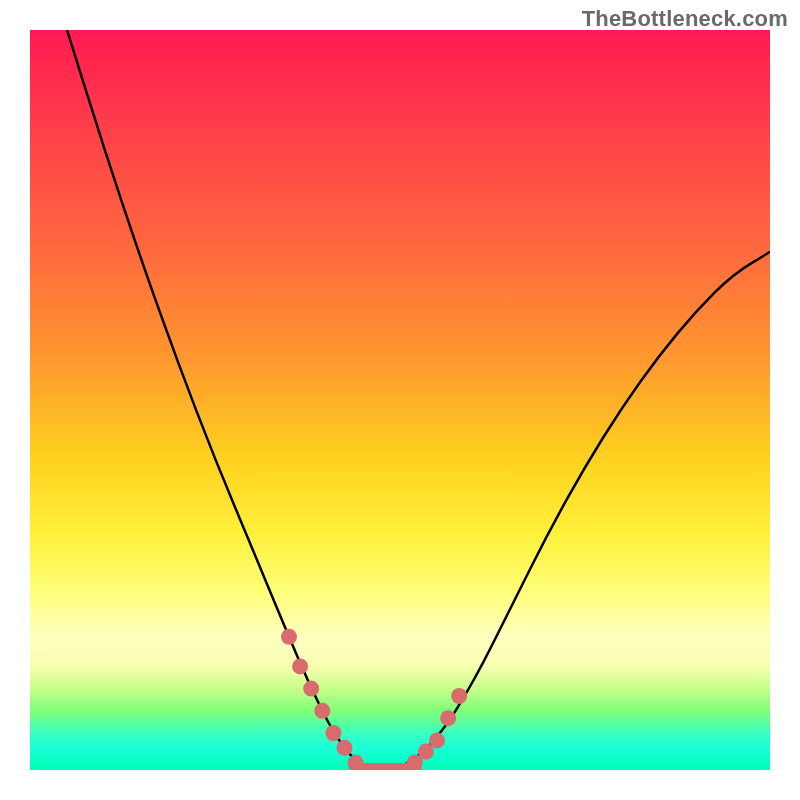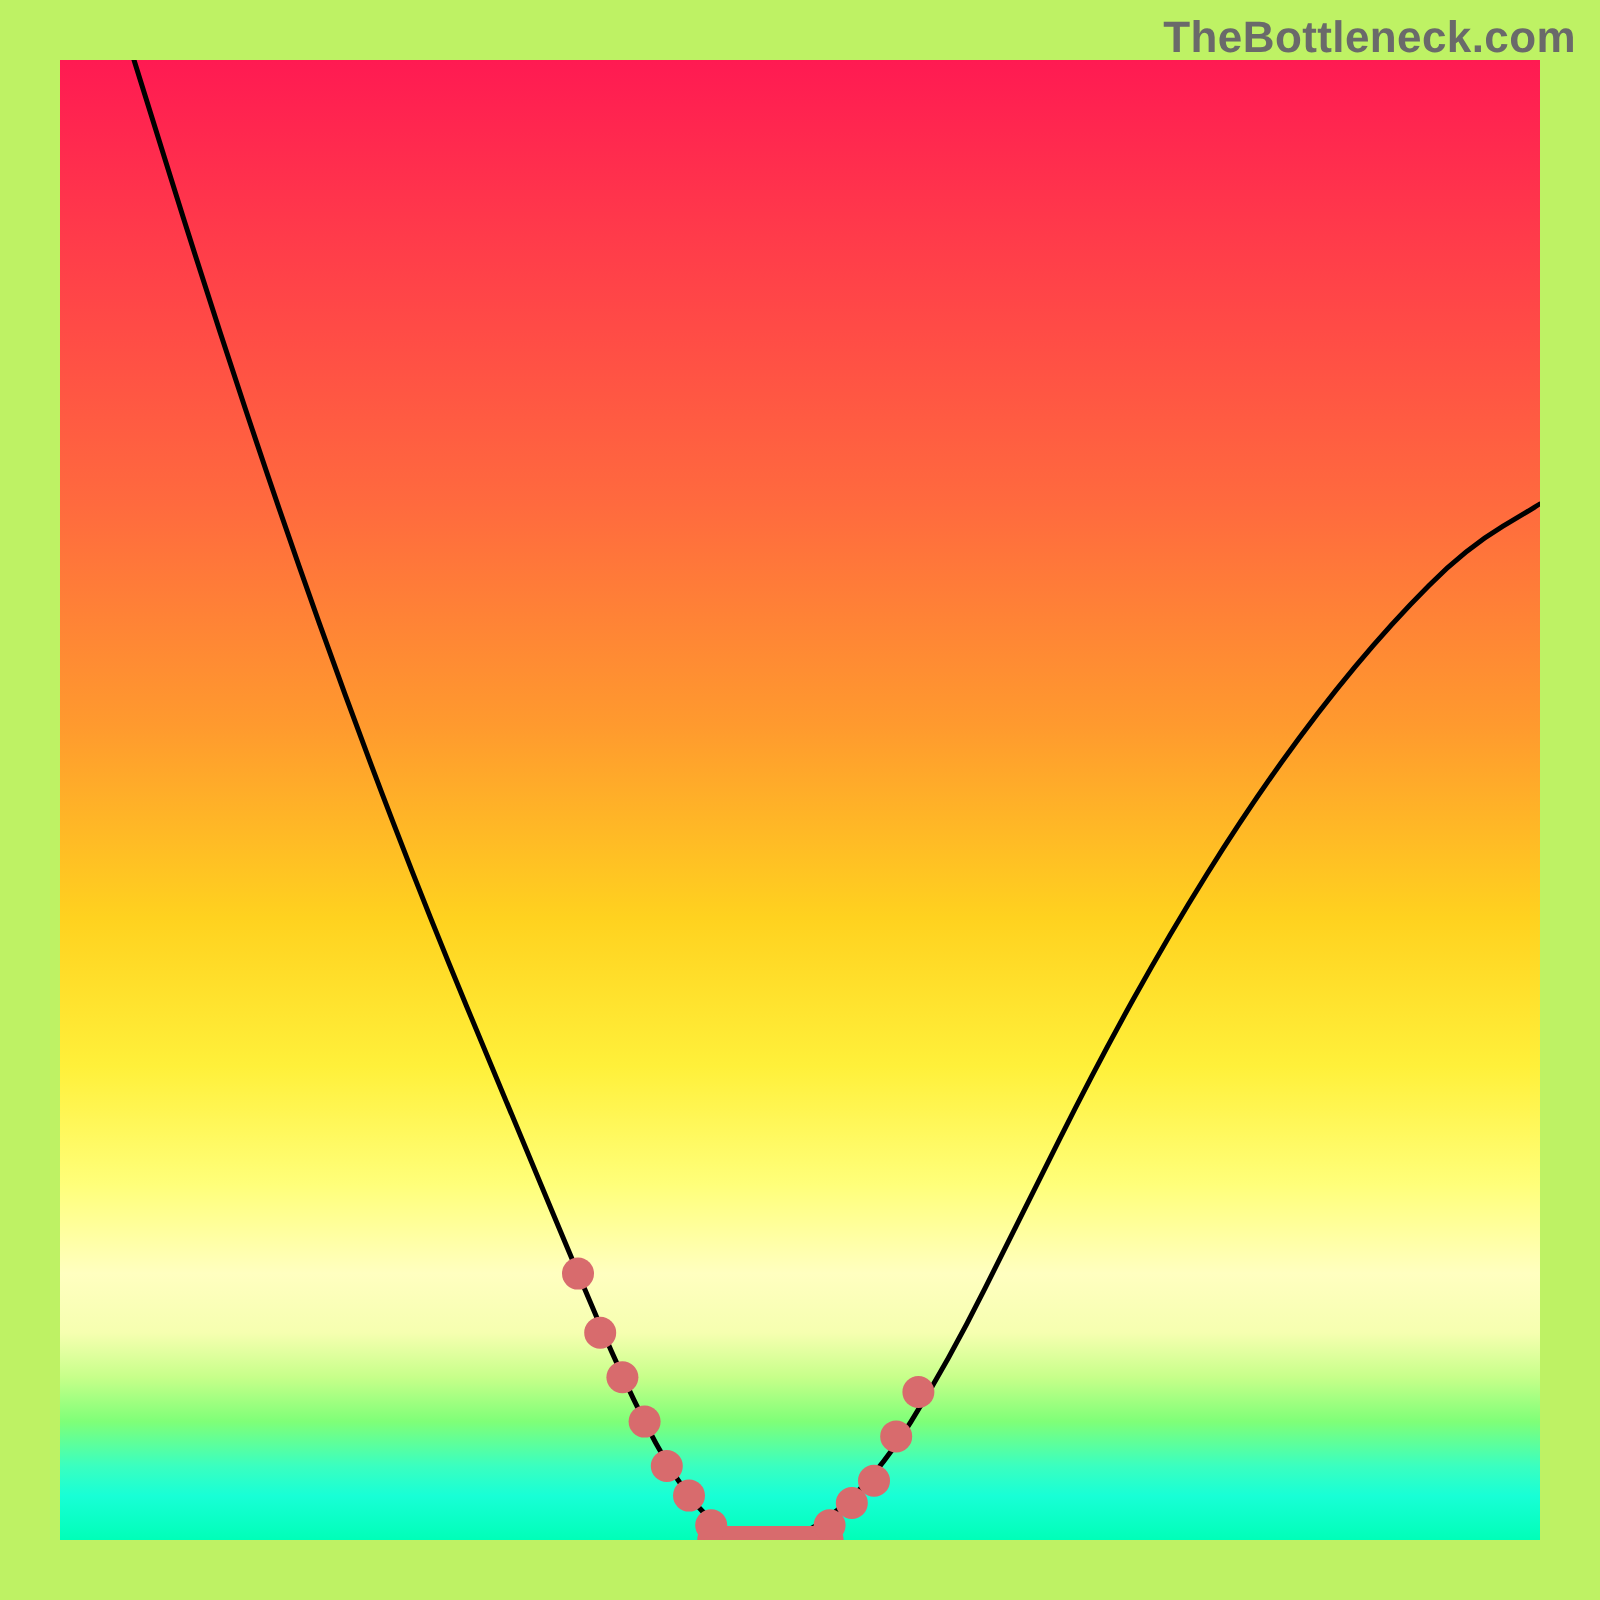--- a/index.html
+++ b/index.html
@@ -7,21 +7,21 @@
     padding: 0;
     width: 800px;
     height: 800px;
     background: #000;
     overflow: hidden;
     font-family: Arial, Helvetica, sans-serif;
   }
   .frame {
     position: absolute;
     inset: 0;
-    background: #bef264;
+    background: #ffffff;
   }
   .plot-area {
     position: absolute;
     left: 30px;
     top: 30px;
     width: 740px;
     height: 740px;
     overflow: hidden;
   }
   .gradient {

